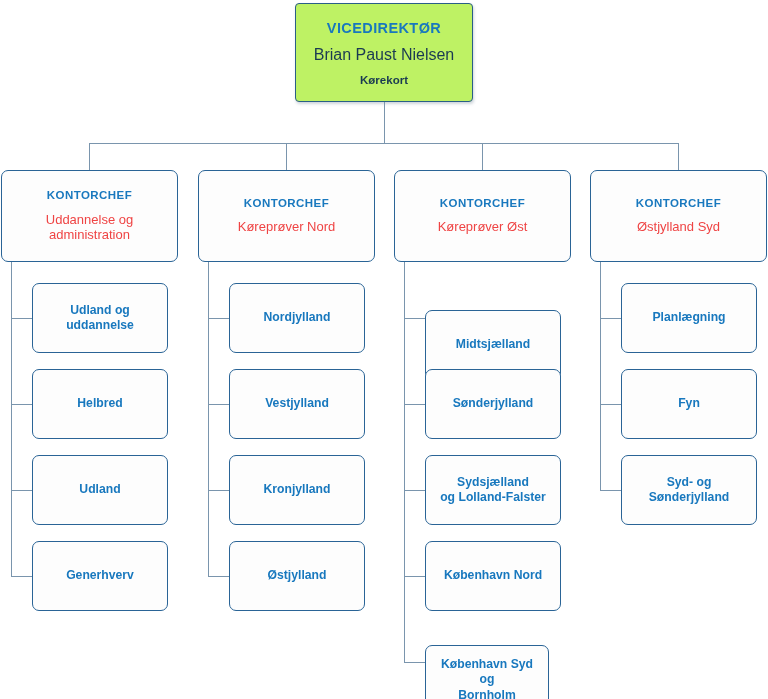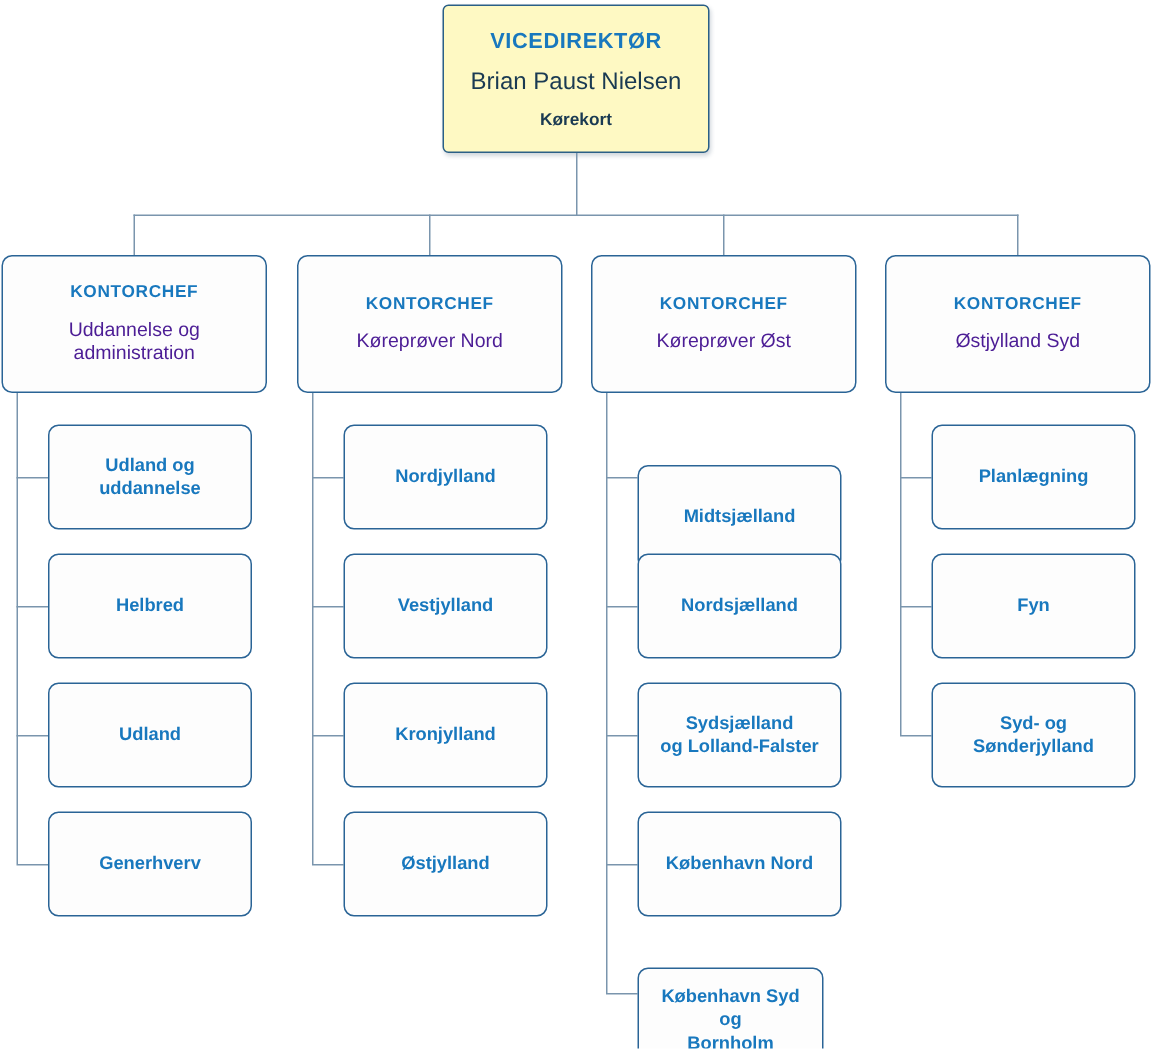--- a/index.html
+++ b/index.html
@@ -42,21 +42,21 @@
     justify-content: center;
     text-align: center;
     padding: 4px 8px;
   }
 
   
   .node.root {
     border: 1px solid #2a5f86;
     border-radius: 4px;
     box-shadow: 1px 2px 3px rgba(40,70,95,0.22);
-    background: #fef9c3;
+    background: #bef264;
     justify-content: flex-start;
     padding-top: 17px;
   }
   .node.root .role {
     color: #1878be;
     font-weight: bold;
     font-size: 14.5px;
     letter-spacing: 0.4px;
     line-height: 1.1;
   }
@@ -81,21 +81,21 @@
     border-radius: 7px;
   }
   .node.manager .role {
     color: #1878be;
     font-weight: bold;
     font-size: 11.5px;
     letter-spacing: 0.45px;
     line-height: 1.1;
   }
   .node.manager .unit {
-    color: #4c1d95;
+    color: #ef4444;
     font-size: 13px;
     line-height: 1.15;
     margin-top: 11px;
   }
 
   
   .node.leaf {
     border: 1px solid #2a6496;
     border-radius: 7px;
   }
@@ -181,21 +181,21 @@
   <div class="conn v" style="left:404px; top:262px; height:400px;"></div>
   <div class="conn h" style="left:404px; top:318px; width:21px;"></div>
   <div class="conn h" style="left:404px; top:404px; width:21px;"></div>
   <div class="conn h" style="left:404px; top:490px; width:21px;"></div>
   <div class="conn h" style="left:404px; top:576px; width:21px;"></div>
   <div class="conn h" style="left:404px; top:662px; width:21px;"></div>
   <div class="node leaf" style="left:425px; top:283px; width:136px; height:70px;margin-top:27px;">
     <div class="unit">Midtsjælland</div>
   </div>
   <div class="node leaf" style="left:425px; top:369px; width:136px; height:70px;">
-    <div class="unit">Nordsjælland</div>
+    <div class="unit">Sønderjylland</div>
   </div>
   <div class="node leaf" style="left:425px; top:455px; width:136px; height:70px;">
     <div class="unit">Sydsjælland
 og Lolland-Falster</div>
   </div>
   <div class="node leaf" style="left:425px; top:541px; width:136px; height:70px;">
     <div class="unit">København Nord</div>
   </div>
   <div class="node leaf" style="left:425px; top:645px; width:124px; height:70px;">
     <div class="unit">København Syd og

